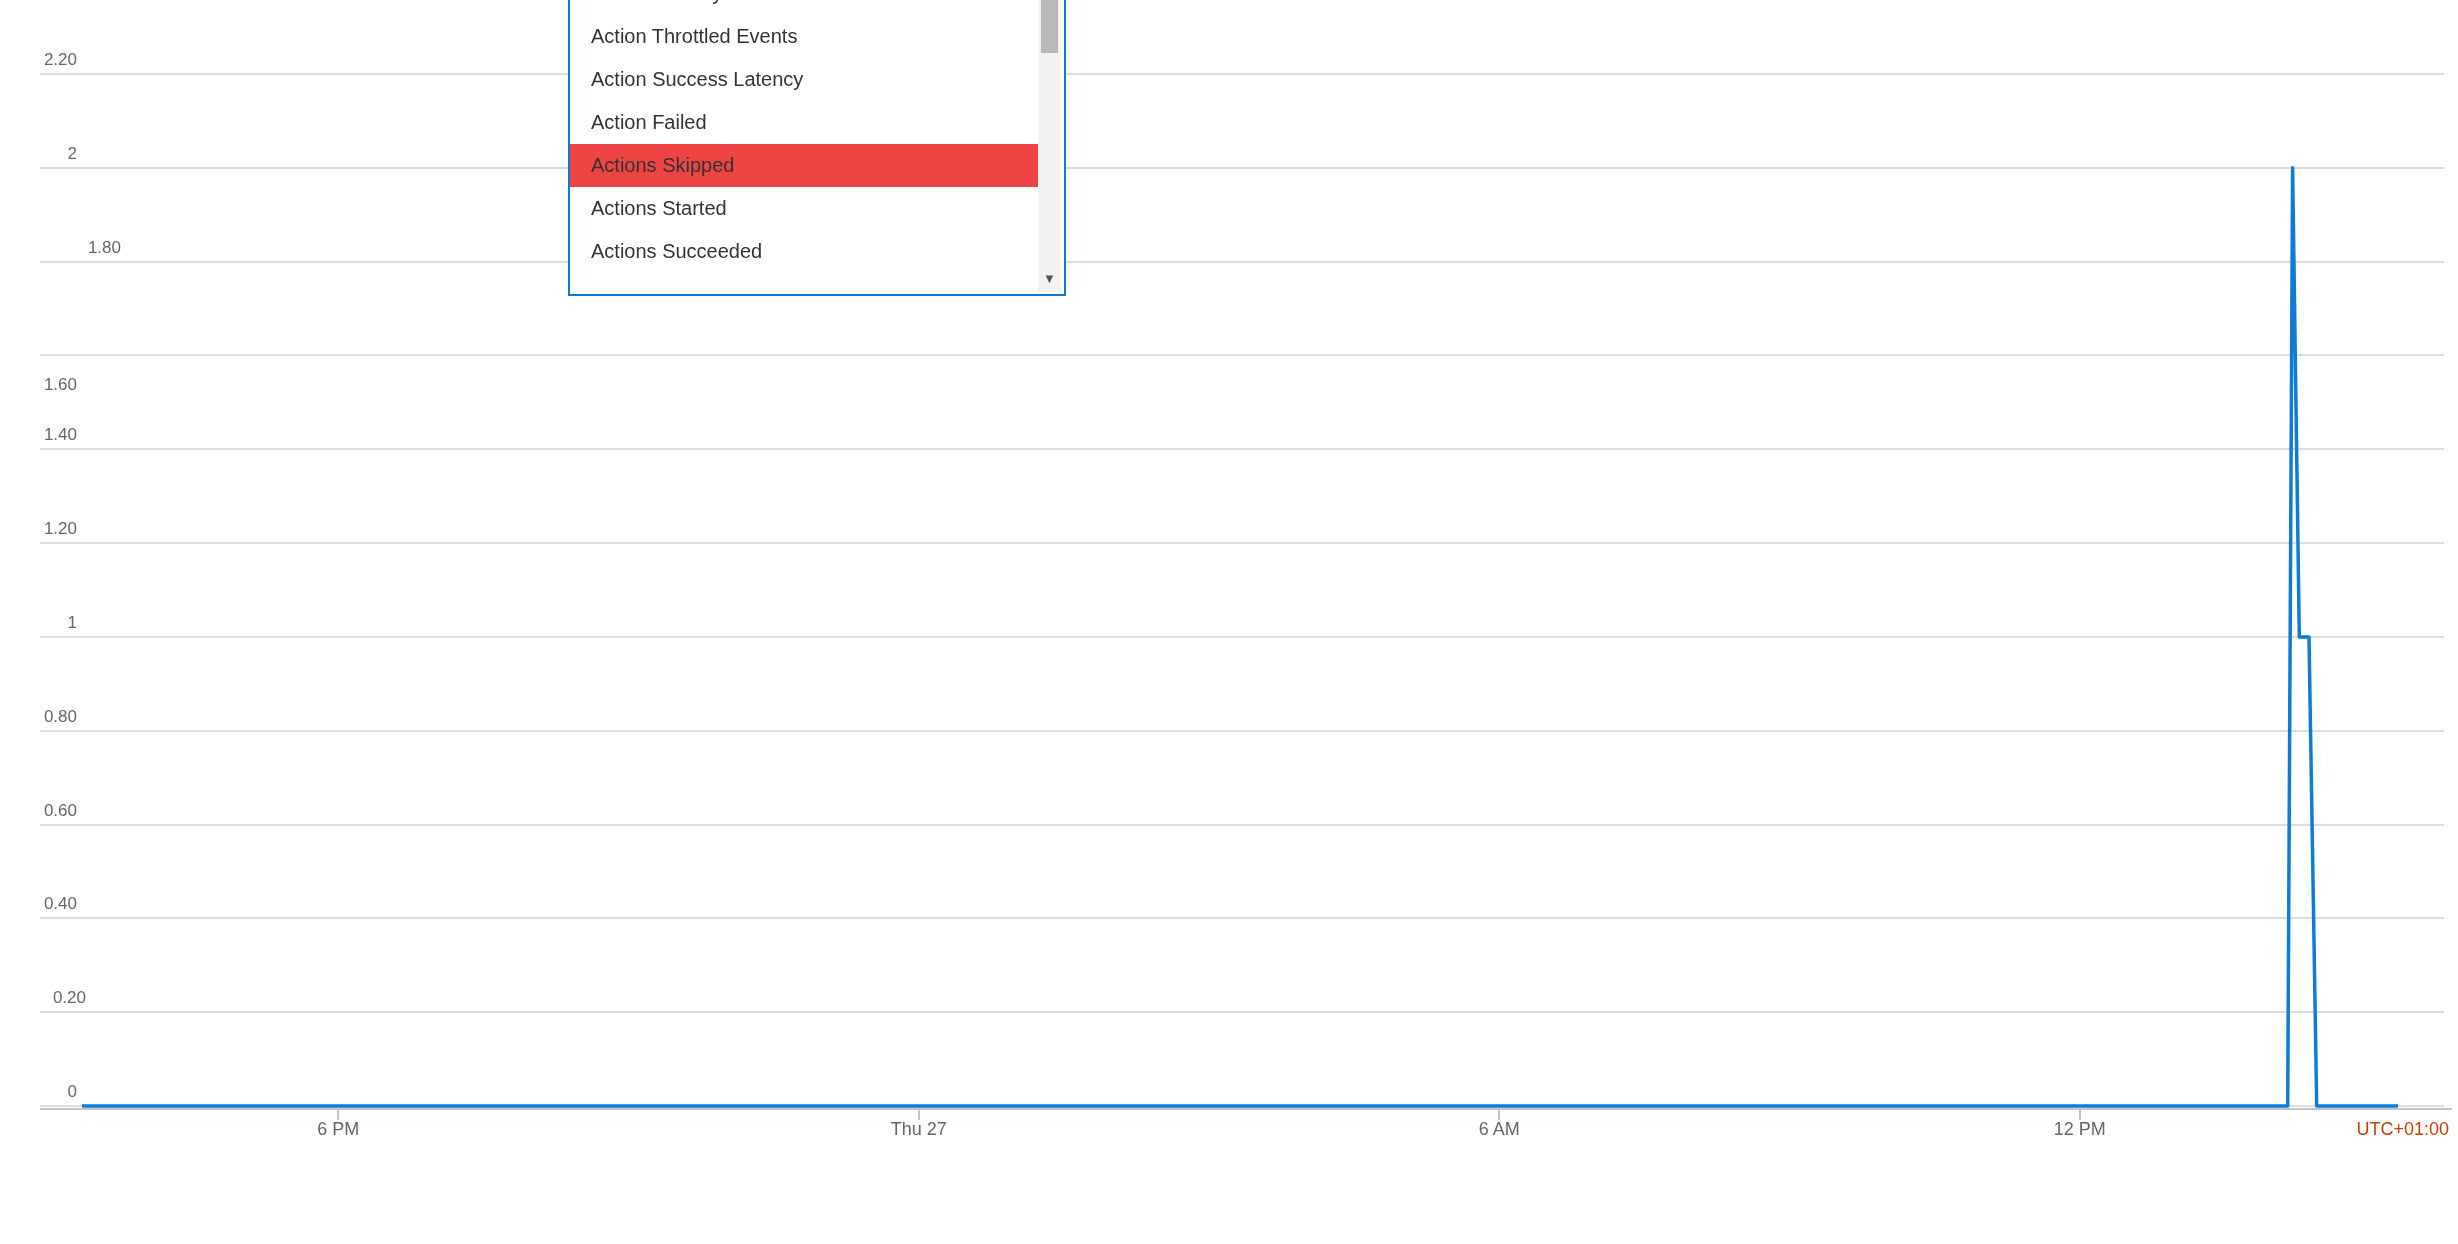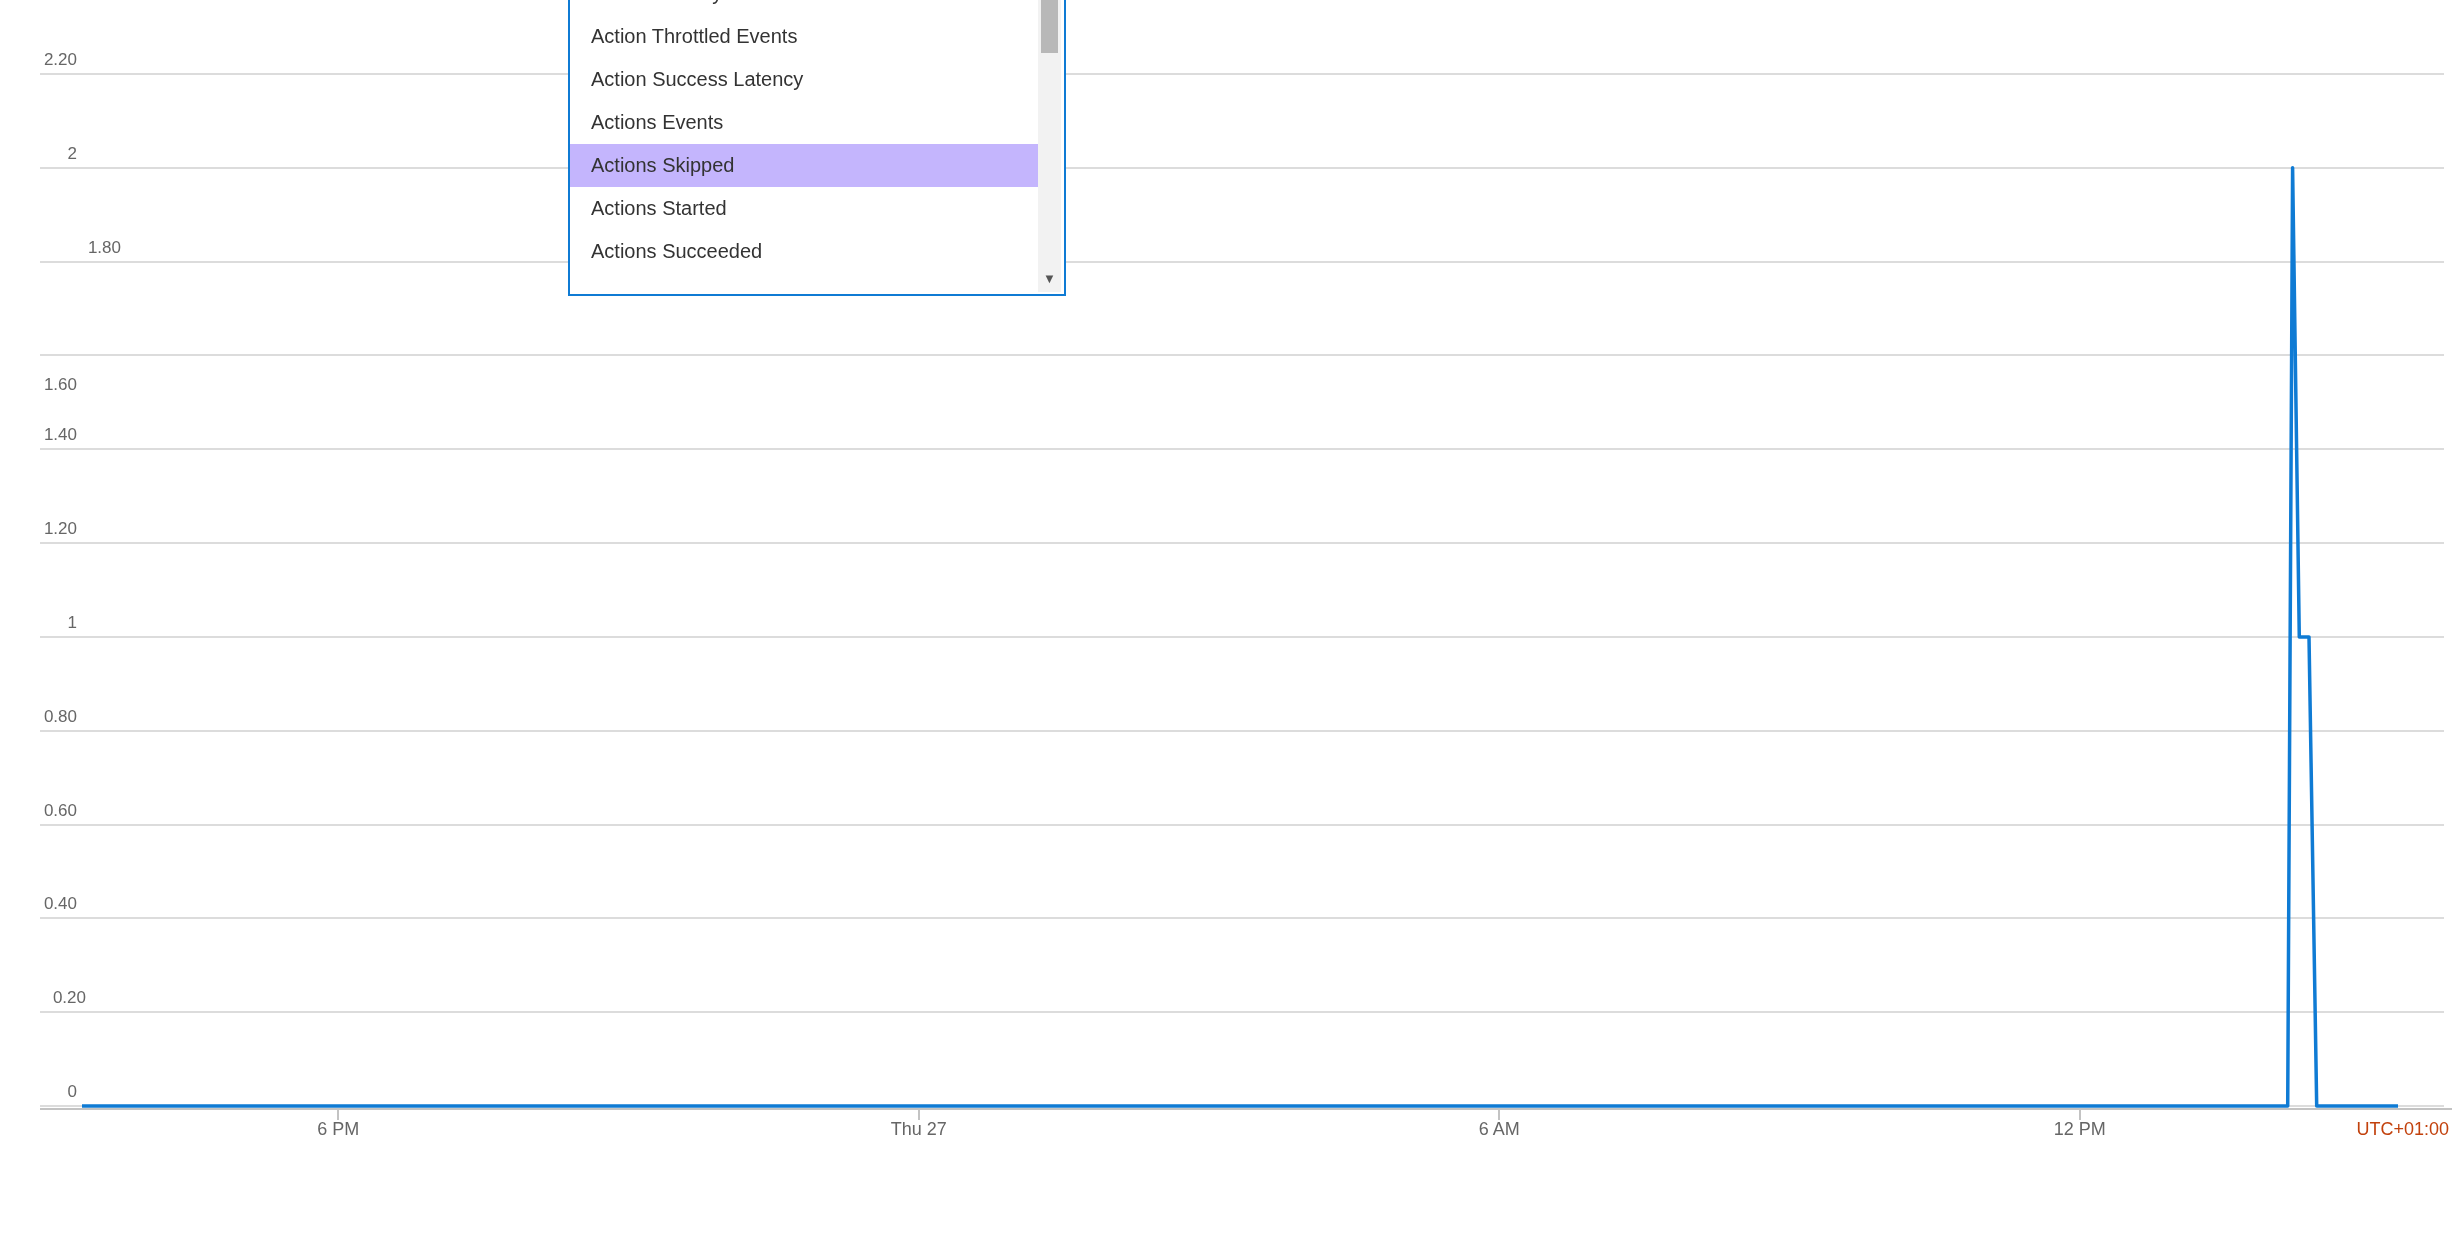--- a/index.html
+++ b/index.html
@@ -86,22 +86,22 @@
 
   <svg id="seriesSvg" width="2458" height="1244" viewBox="0 0 2458 1244">
     <polyline id="seriesLine" fill="none" stroke-width="3.5" stroke-linejoin="round" stroke-linecap="butt" stroke="#0f7bd4" points="82.0,1106.0 2287.7,1106.0 2292.6,167.8 2299.3,636.9 2309.0,636.9 2316.7,1106.0 2398.0,1106.0"></polyline>
   </svg>
 
   <div id="dropdown" role="listbox" style="border-color: rgb(15, 123, 212);">
     <div id="dd-items">
         <div class="dd-item" role="option">Action Latency</div>
         <div class="dd-item" role="option">Action Throttled Events</div>
         <div class="dd-item" role="option">Action Success Latency</div>
-        <div class="dd-item" role="option">Actions Events</div>
-        <div class="dd-item selected" role="option" style="background: #c4b5fd;">Actions Skipped</div>
+        <div class="dd-item" role="option">Action Failed</div>
+        <div class="dd-item selected" role="option" style="background: #ef4444;">Actions Skipped</div>
         <div class="dd-item" role="option">Actions Started</div>
         <div class="dd-item" role="option">Actions Succeeded</div>
       </div>
     <div id="dd-scroll-track">
       <div id="dd-scroll-thumb"></div>
       <div id="dd-scroll-down">▼</div>
     </div>
   </div>
 
 

